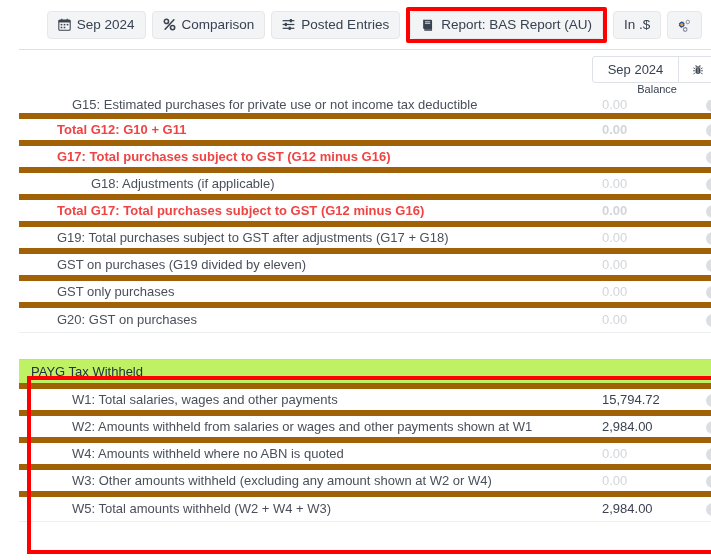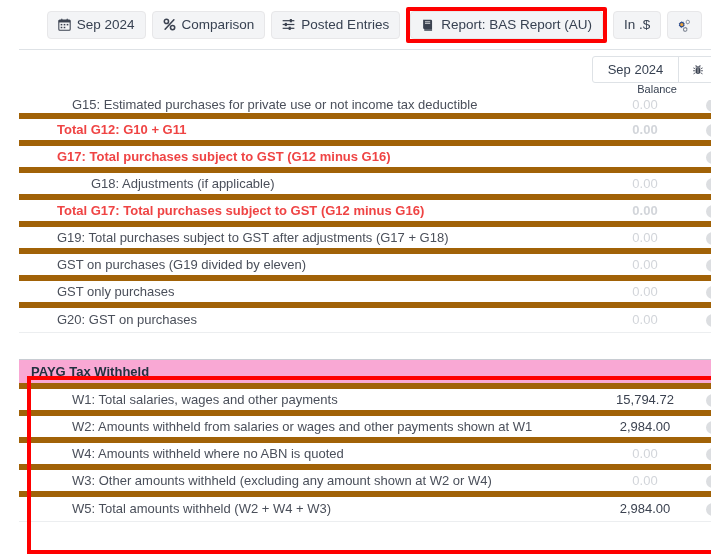--- a/index.html
+++ b/index.html
@@ -101,33 +101,33 @@
   .tbl { width: 100%; border-collapse: collapse; table-layout: fixed; }
   .tbl tr { height: 27px; }
   .tbl td {
     border-top: 6px solid #a16207;
     font-size: 13px;
     color: #4a4f5a;
     vertical-align: middle;
     padding: 0;
   }
   td.c-name { padding-left: 38px; }
-  td.c-val  { width: 92px; text-align: center; padding-right: 6px; color: #4a4f5a; }
+  td.c-val  { width: 92px; text-align: left; padding-right: 6px; color: #4a4f5a; }
   td.c-info { width: 36px; text-align: center; }
 
   tr.lvl1 td.c-name { padding-left: 53px; }
   tr.lvl2 td.c-name { padding-left: 72px; }
   tr.bold td.c-name { font-weight: bold; color: #ef4444; }
   tr.bold td.c-val  { font-weight: bold; }
   td.c-val.zero { color: #d2d5da; }
   td.c-val.num  { color: #3b4250; }
 
   tr.section td {
-    background: #f9a8d4;
-    font-weight: bold;
+    background: #bef264;
+    font-weight: normal;
     color: #22303f;
     border-top: 1px solid #c8ccd2;
     padding-left: 12px;
   }
 
   tr.spacer td { border-top: 1px solid #eceef0; height: 17px; background: #fff; }
 
   .info-dot {
     display: inline-block;
     width: 13px; height: 13px;

